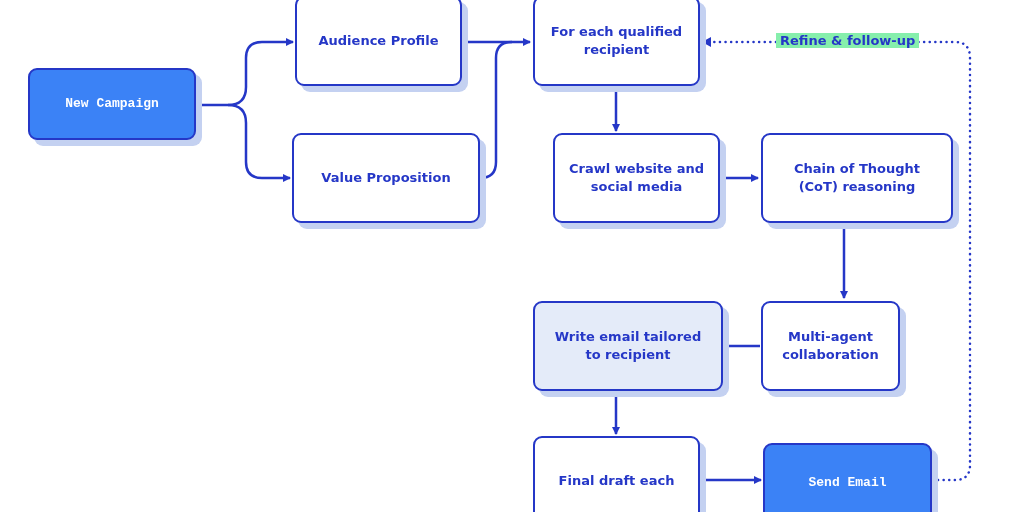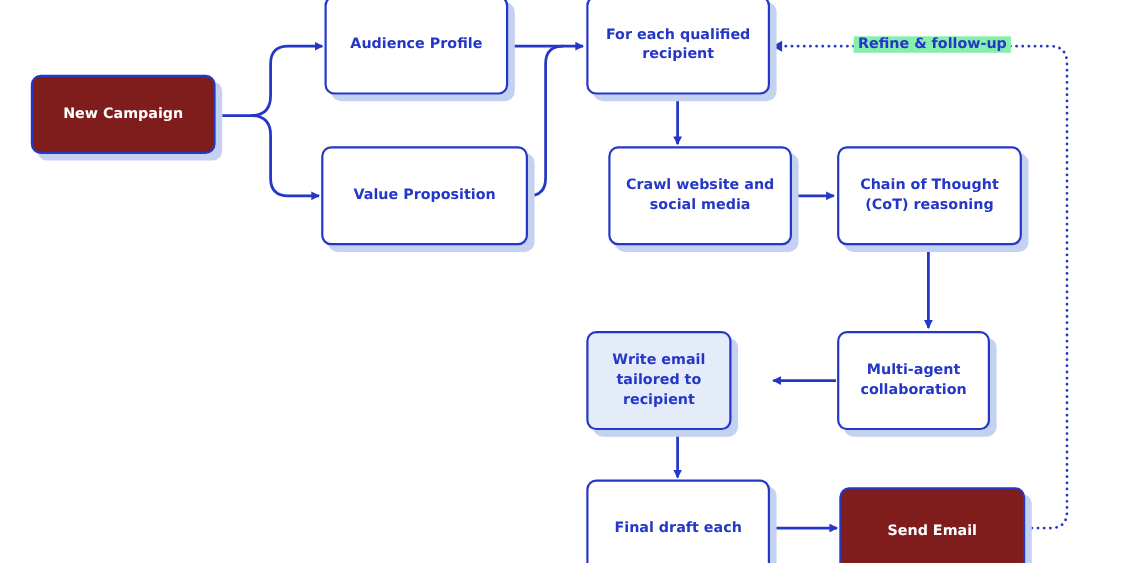--- a/index.html
+++ b/index.html
@@ -7,21 +7,21 @@
     #canvas { position: absolute; left: 0; top: 0; width: 1024px; height: 512px; }
     .node {
       position: absolute; box-sizing: border-box;
       border: 2.5px solid #2537c7; border-radius: 9px;
       background: #ffffff; color: #2537c7;
       display: flex; align-items: center; justify-content: center; text-align: center;
       font-size: 13px; font-weight: 600; line-height: 18px;
       box-shadow: 6px 6px 0 #c4d1f1;
       padding: 0 10px;
     }
-    .node.filled { background: #7f1d1d; color: #ffffff; border-color: #2537c7; font-weight: 700; }
+    .node.filled { background: #3b82f6; color: #ffffff; border-color: #2537c7; font-weight: 700; font-family: Liberation Mono, monospace; }
     .node.light { background: #e4ebf9; }
     .label {
       position: absolute; color: #2537c7; font-size: 13px; font-weight: 600;
       background: #86efac; padding: 0 4px; white-space: nowrap;
     }
   </style>
 </head>
 <body>
 
 <svg id="canvas" viewBox="0 0 1024 512">
@@ -64,29 +64,29 @@
 </div>
 
 <div class="node" style="left:533px; top:-4px; width:167px; height:90px;">
   <span>For each qualified recipient</span>
 </div>
 
 <div class="node" style="left:533px; top:133px; width:167px; height:90px;margin-left:20px;">
   <span>Crawl website and social media</span>
 </div>
 
-<div class="node" style="left:761px; top:133px; width:168px; height:90px;">
+<div class="node" style="left:761px; top:133px; width:192px; height:90px;">
   <span>Chain of Thought (CoT) reasoning</span>
 </div>
 
 <div class="node" style="left:761px; top:301px; width:139px; height:90px;">
   <span>Multi-agent collaboration</span>
 </div>
 
-<div class="node light" style="left:533px; top:301px; width:132px; height:90px;justify-content:center;">
+<div class="node light" style="left:533px; top:301px; width:190px; height:90px;justify-content:center;">
   <span>Write email tailored to recipient</span>
 </div>
 
 <div class="node" style="left:533px; top:436px; width:167px; height:90px;">
   <span>Final draft each</span>
 </div>
 
 <div class="node filled" style="left:763px; top:443px; width:169px; height:80px;">
   <span>Send Email</span>
 </div>

